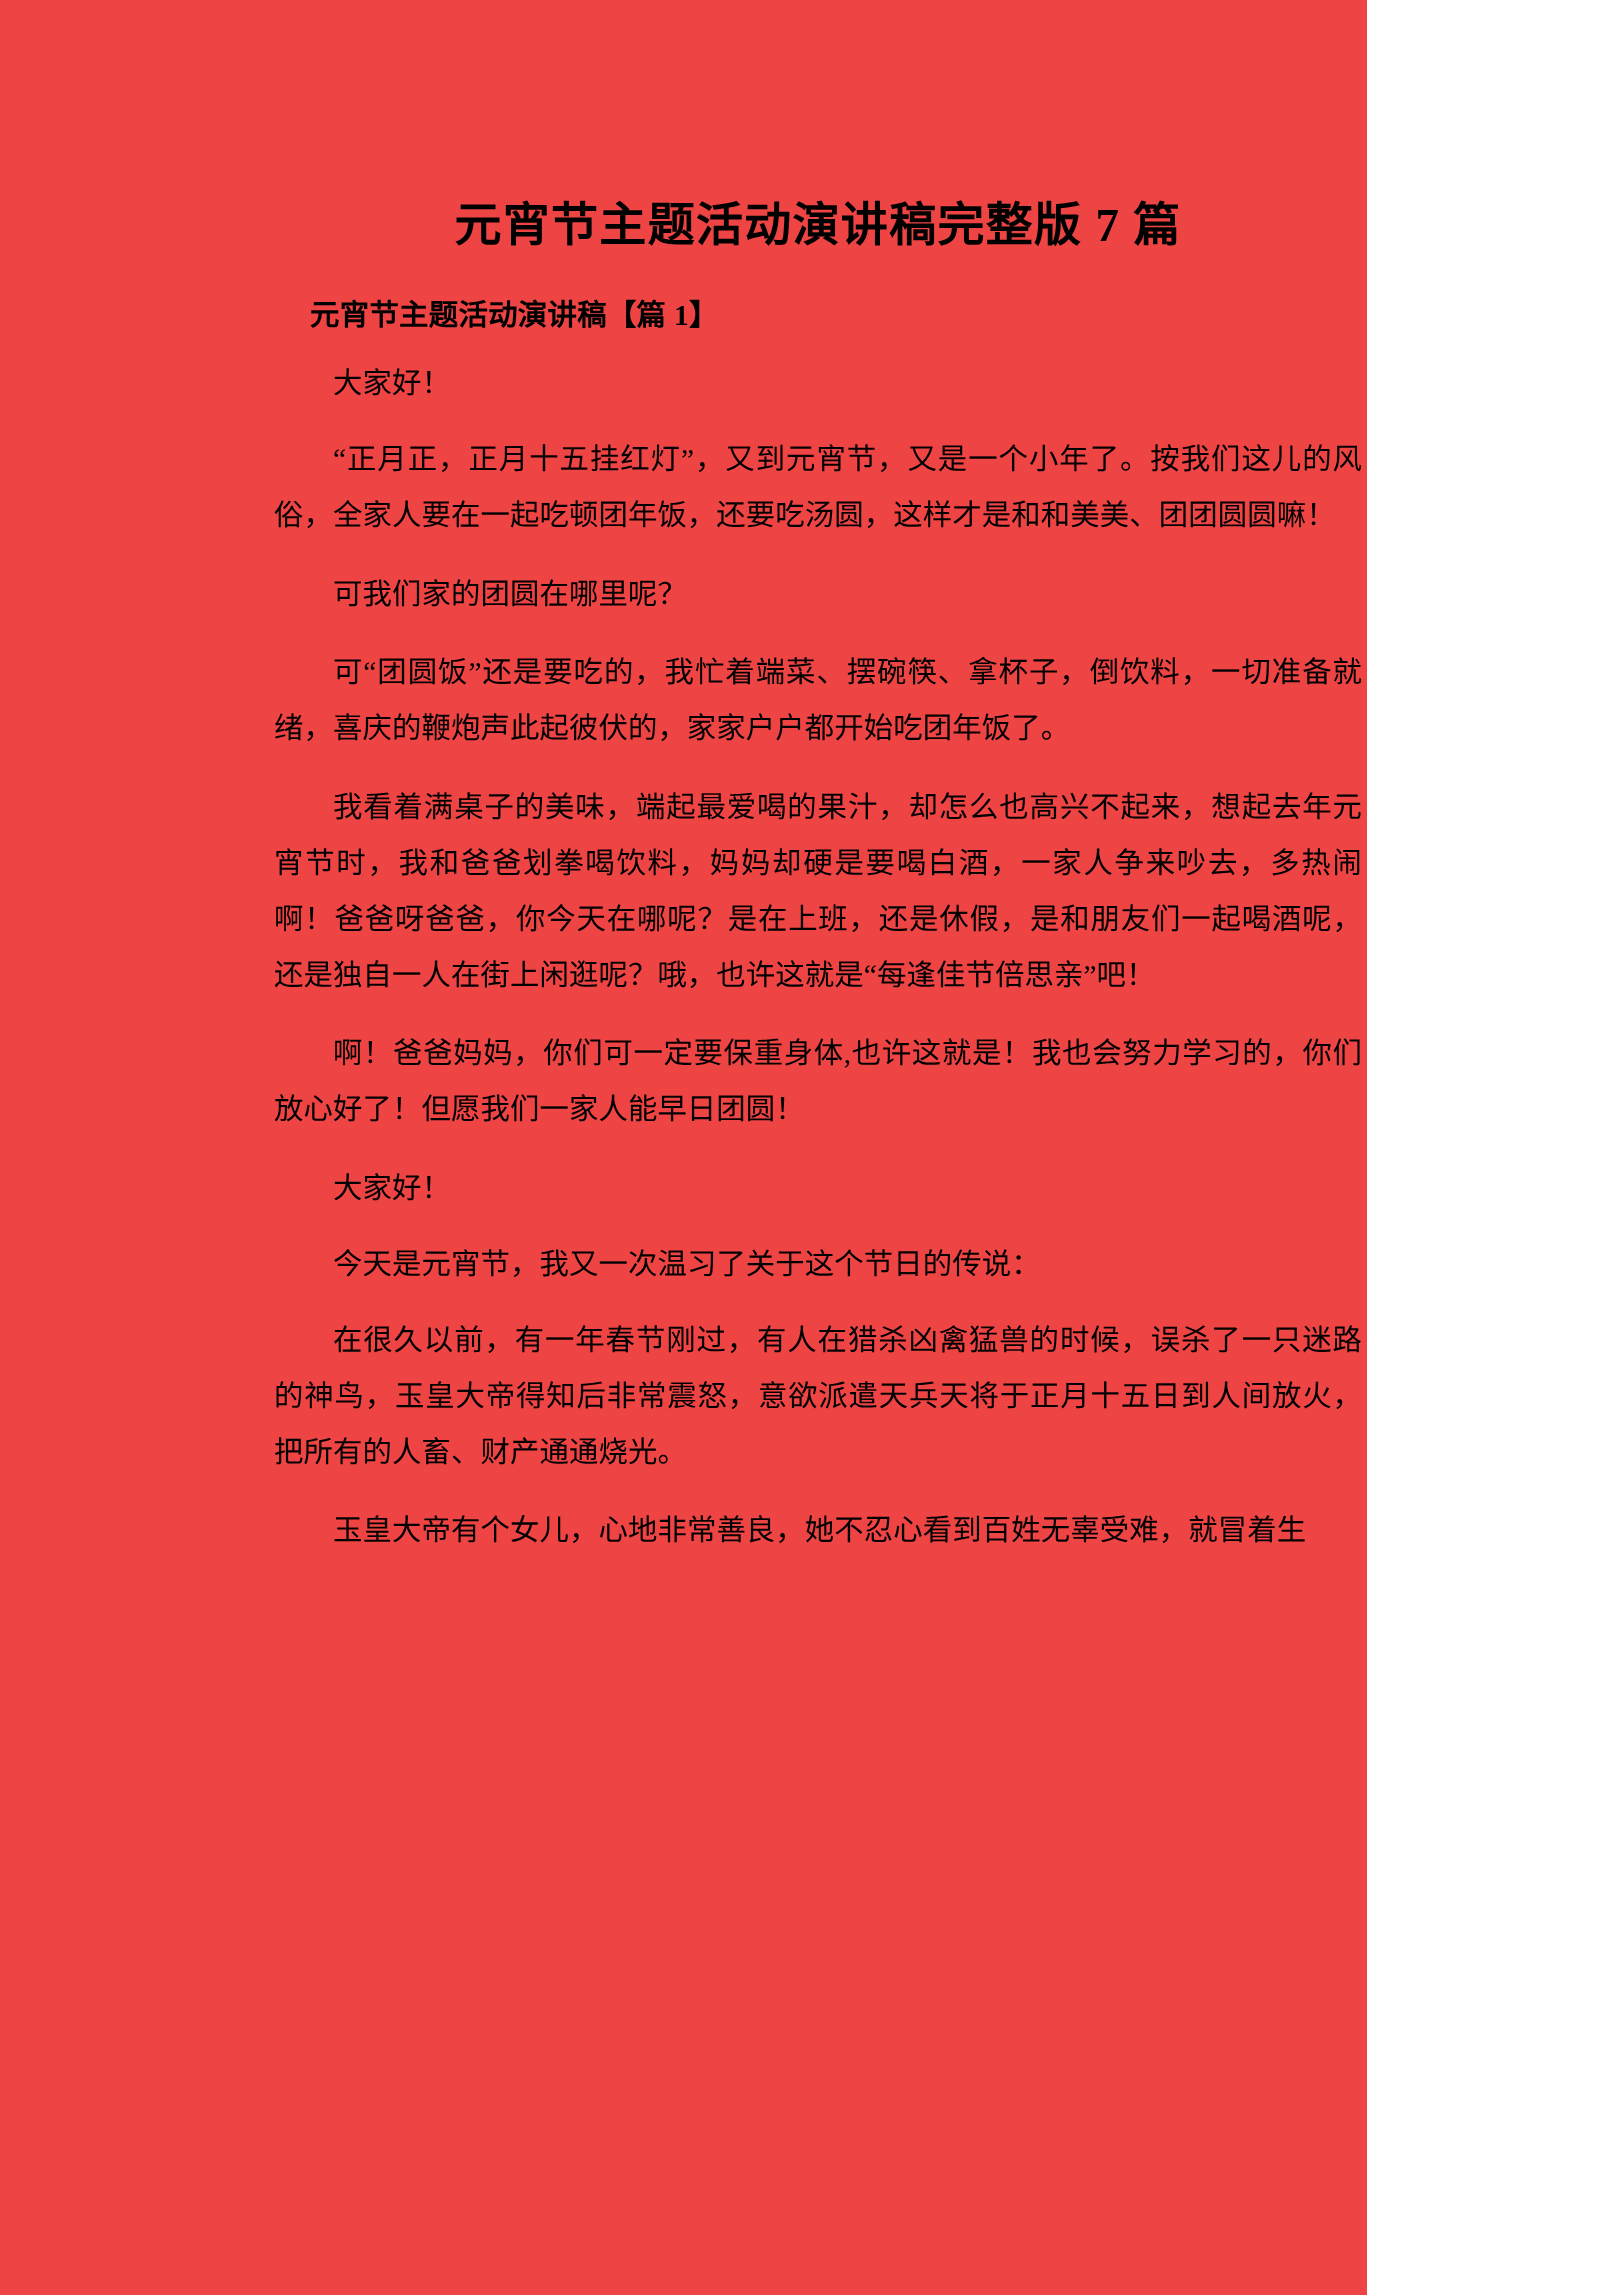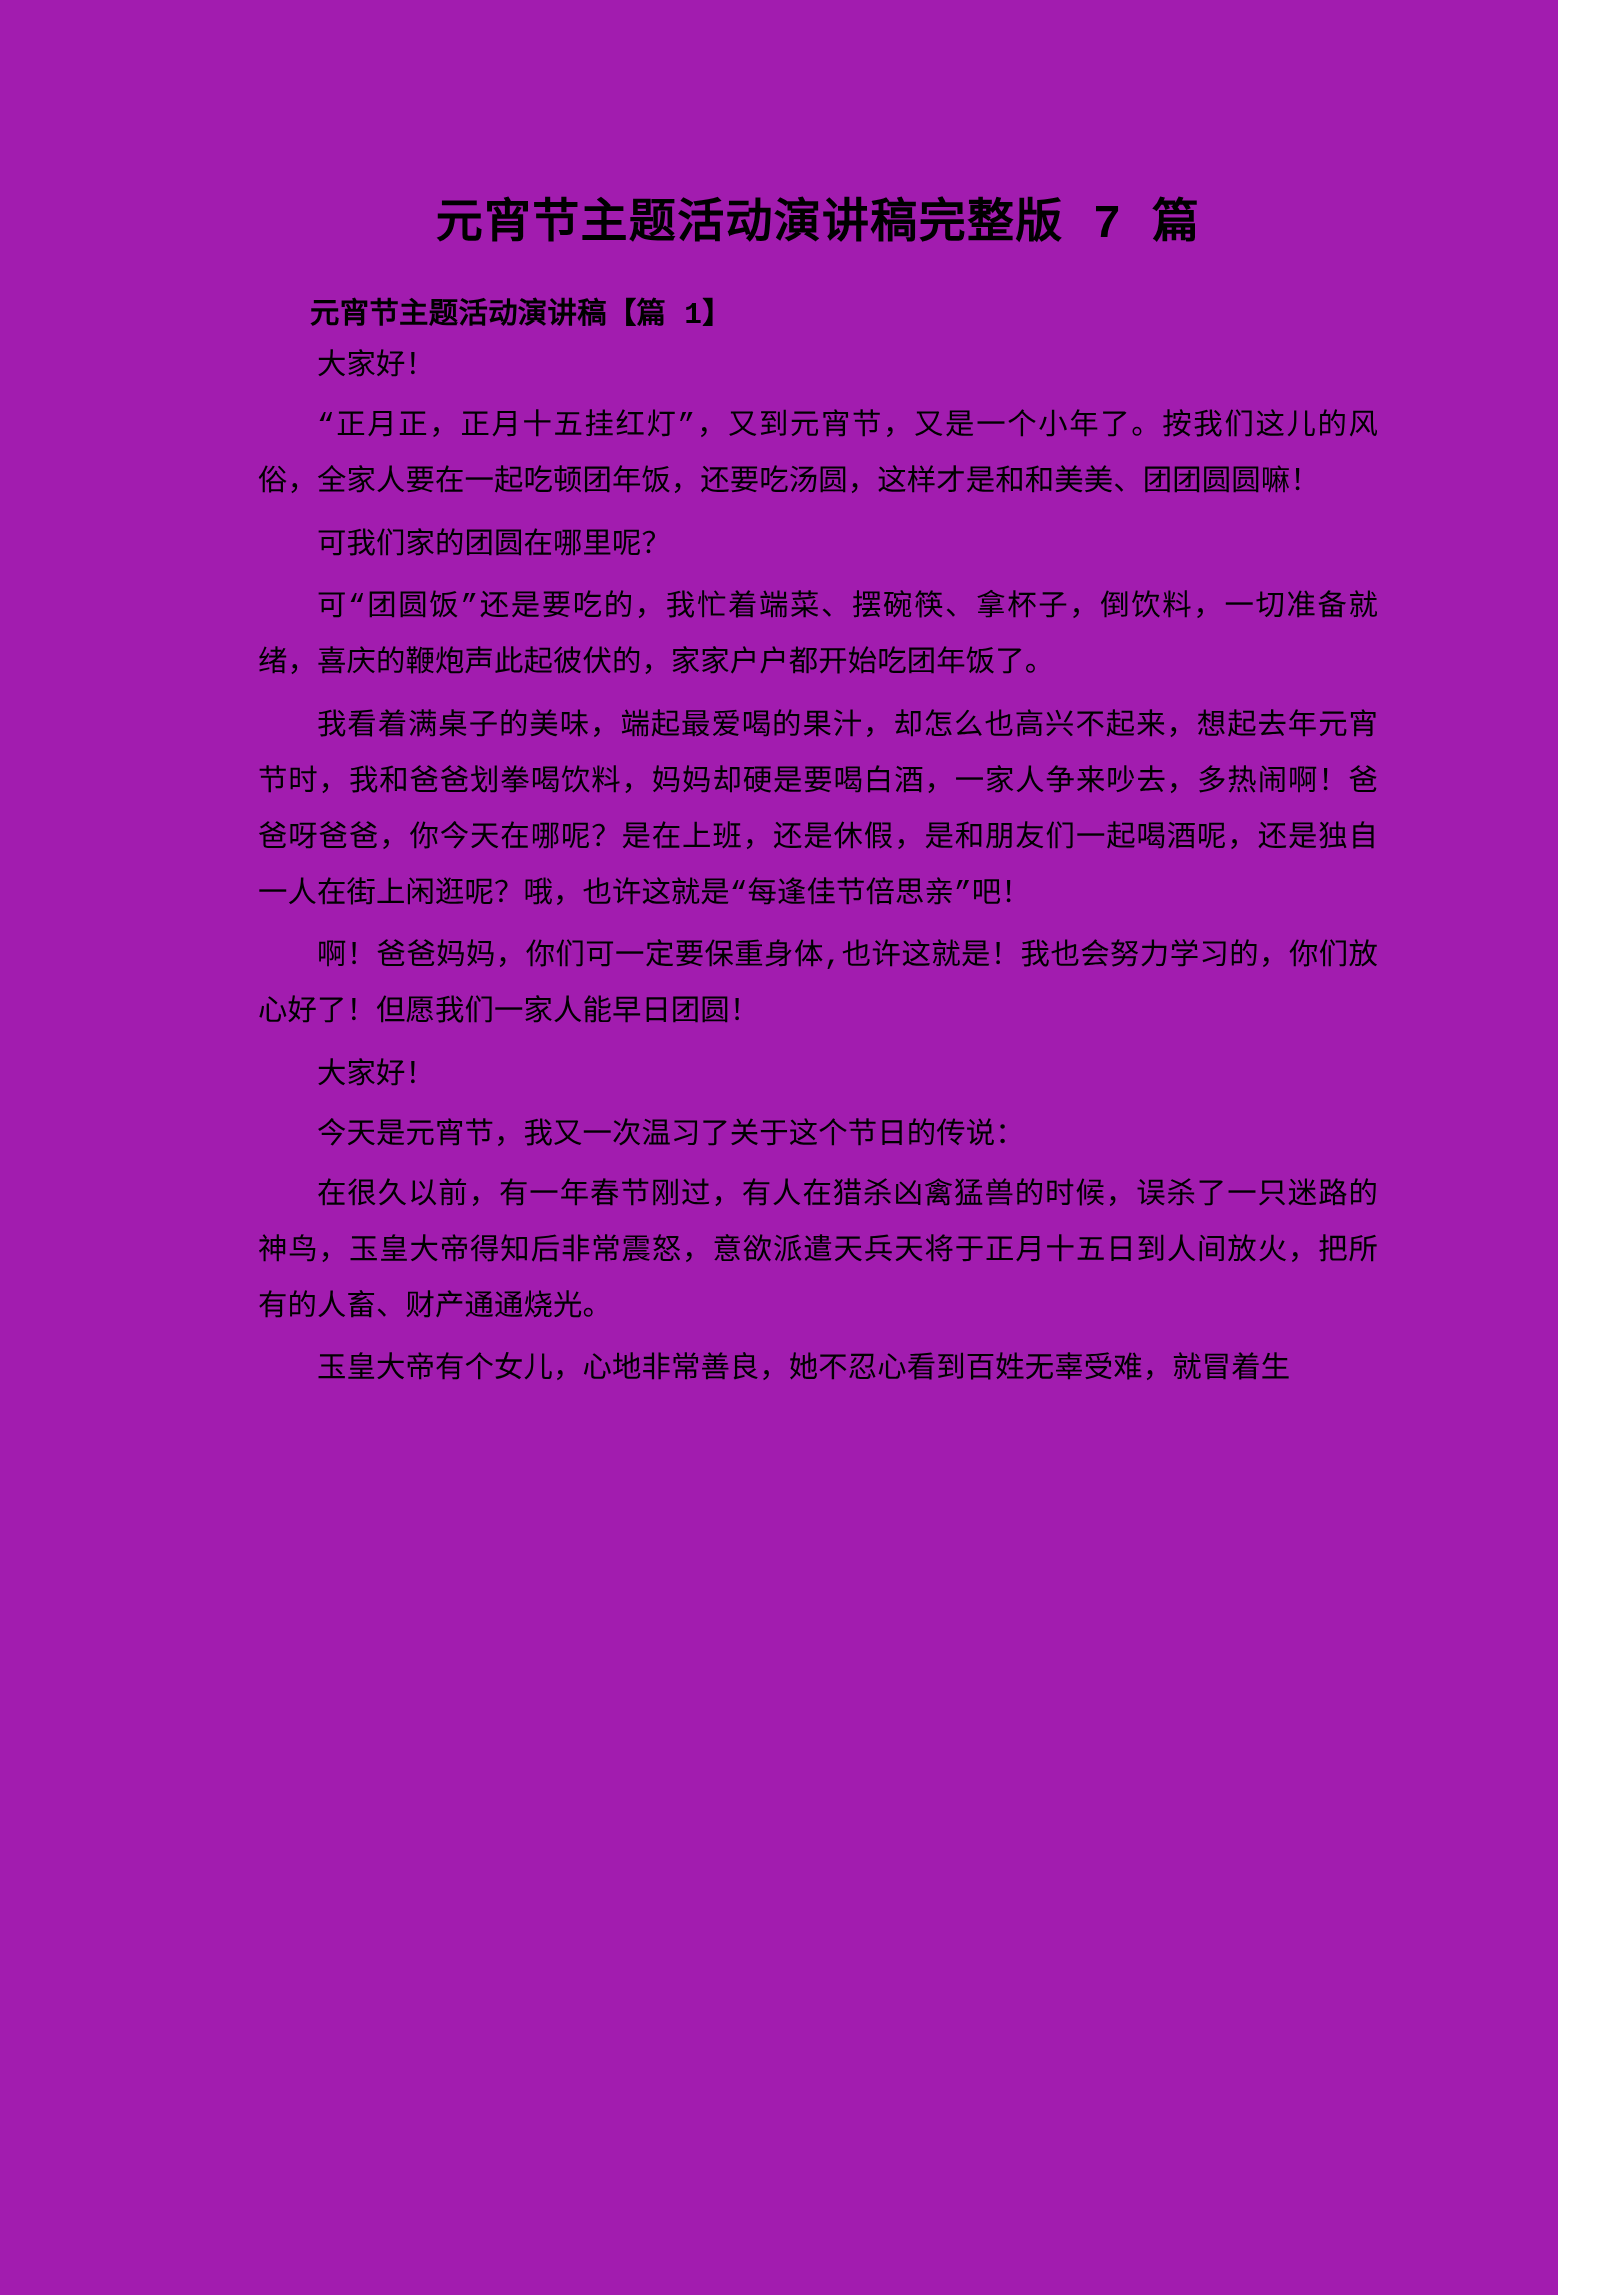--- a/index.html
+++ b/index.html
@@ -3,26 +3,26 @@
 <meta charset="utf-8">
 <title>元宵节主题活动演讲稿完整版 7 篇</title>
 <style>
   html, body {
     margin: 0;
     padding: 0;
     background: #ffffff;
   }
   .page {
     position: relative;
-    width: 1558px;
+    width: 1367px;
     height: 2295px;
-    background: #a21caf;
+    background: #ef4444;
     box-sizing: border-box;
     overflow: hidden;
-    font-family: Liberation Mono, monospace;
+    font-family: Liberation Serif, serif;
     color: #000000;
   }
   .content {
     position: absolute;
     left: 258px;
     top: 0;
     width: 1120px;
   }
   .doc-title {
     margin: 0;
@@ -39,21 +39,21 @@
     margin: 0;
     font-size: 29.4px;
     font-weight: bold;
     line-height: 1.0;
     letter-spacing: 0.3px;
     text-indent: 52px;
     padding-top: 46px;
     padding-bottom: 9.2px;
   }
   .para {
-    margin: 0;
+    margin: 16px;
     font-size: 29.4px;
     line-height: 56px;
     letter-spacing: 0.1px;
     text-indent: 59px;
     text-align: justify;
     text-justify: inter-character;
     padding-bottom: 6.5px;
     word-break: break-all;
   }
   .para.tight {

